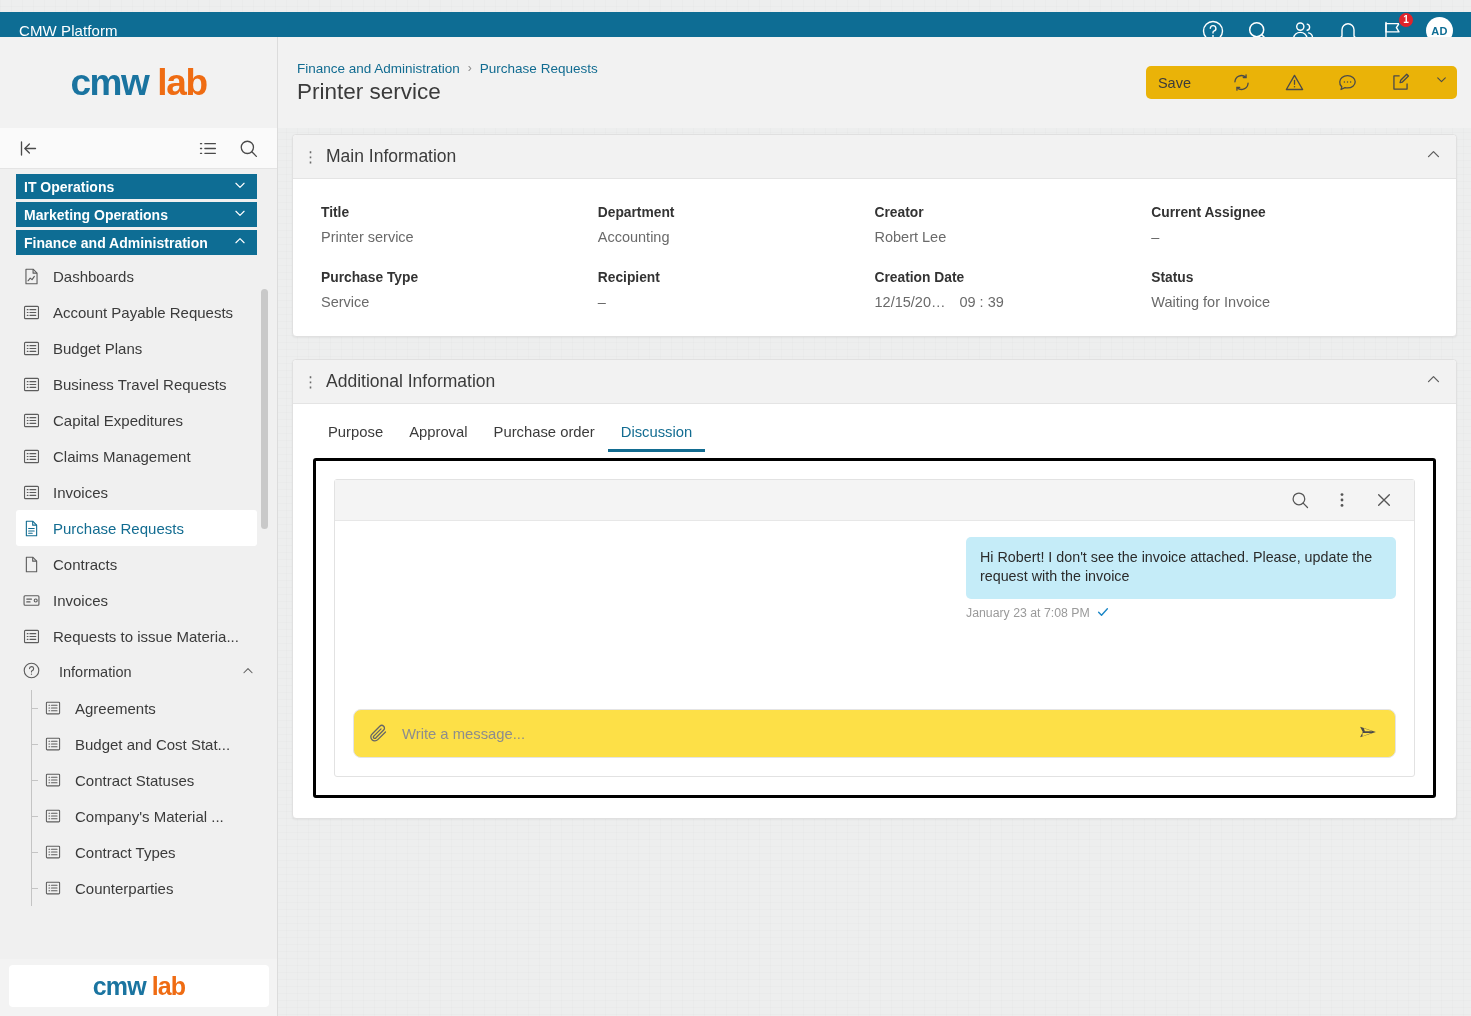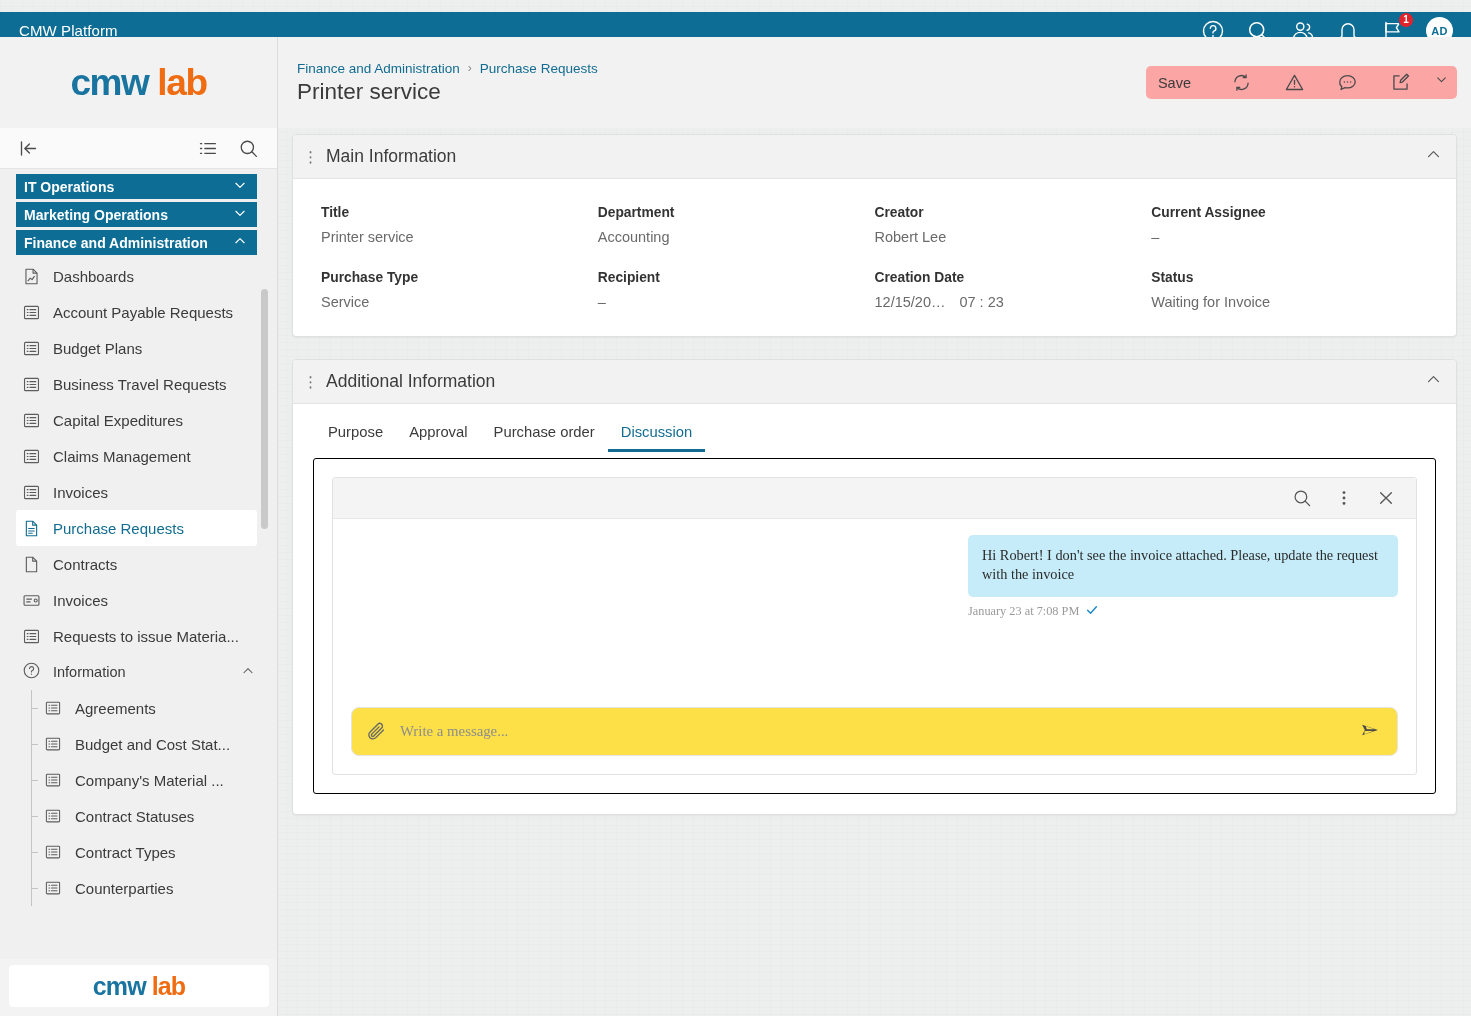--- a/index.html
+++ b/index.html
@@ -66,21 +66,21 @@
     flex: 1; display: flex; align-items: center;
     padding-left: 19px; padding-right: 14px;
   }
   .header-text { display: flex; flex-direction: column; gap: 3px; }
   .breadcrumb { display: flex; align-items: center; gap: 8px; font-size: 13.5px; }
   .breadcrumb a { color: #126c91; text-decoration: none; cursor: pointer; }
   .bc-sep { color: #8d8d8d; font-size: 12px; }
   .page-title { font-size: 22.5px; color: #3b3b3b; font-weight: normal; }
   .toolbar {
     margin-left: auto; display: flex; align-items: center;
-    background: #fca5a5; border-radius: 5px;
+    background: #eab308; border-radius: 5px;
     height: 33px; padding: 0 10px 0 4px; gap: 32px;
   }
   .save-btn {
     font-size: 14.5px; color: #3b3b3b; background: none; border: none;
     padding: 0 8px; cursor: pointer; font-family: inherit;
   }
   .tb-icon { width: 21px; height: 21px; cursor: pointer; display: block; }
   .tb-chev { width: 12px; margin-left: -8px; cursor: pointer; }
 
   
@@ -133,21 +133,21 @@
   .sb-item.nested::before {
     content: ""; position: absolute; left: 31px; top: 50%;
     width: 7px; height: 1px; background: #c4c4c4;
   }
   .nested-rail {
     position: absolute; left: 31px; width: 1px;
     background: #c4c4c4;
   }
   .sb-section {
     height: 36px; display: flex; align-items: center;
-    padding: 0 22px 0 22px; gap: 12px; cursor: pointer;
+    padding: 0 22px 0 22px; gap: 18px; cursor: pointer;
     font-size: 14.5px; color: #3b3b3b;
   }
   .sb-section .chev { margin-left: auto; }
   .sb-footer {
     position: absolute; bottom: 9px; left: 9px;
     width: 260px; height: 42px;
     background: #ffffff; border-radius: 4px;
     display: flex; align-items: center; justify-content: center;
   }
   .sb-footer .logo { font-size: 25px; letter-spacing: -.9px; }
@@ -190,24 +190,23 @@
   }
   .tab {
     font-size: 14.8px; color: #3b3b3b;
     padding: 8px 13px 9px 13px; cursor: pointer;
     border-bottom: 3px solid transparent;
   }
   .tab.active { color: #126c91; border-bottom-color: #126c91; }
 
   .tab-body { padding: 6px 20px 20px 20px; }
   .chat-outer {
-    border: 1px solid #000000; border-radius: 3px;
+    border: 3px solid #000000; border-radius: 3px;
     background: #ffffff;
     padding: 18px 18px 18px 18px;
-    font-family: Liberation Serif, serif;
   }
   .chat-box {
     border: 1px solid #e2e2e2; border-radius: 3px;
     display: flex; flex-direction: column;
     height: 298px;
   }
   .chat-top {
     height: 41px; background: #f4f4f4;
     border-bottom: 1px solid #e7e7e7;
     display: flex; align-items: center; justify-content: flex-end;
@@ -548,31 +547,31 @@
         <span class="sb-label">Budget and Cost Stat...</span>
       </div>
       <div class="sb-item nested">
         <span class="sb-icn">
           <svg viewBox="0 0 24 24" width="18" height="18" fill="none" stroke="#5c5c5c" stroke-width="1.4" stroke-linecap="round">
             <rect x="3.2" y="4.2" width="17.6" height="15.6" rx="1.2"></rect>
             <path d="M6.6 8.4h1M6.6 12h1M6.6 15.6h1"></path>
               <path d="M10 8.4h7.4M10 12h7.4M10 15.6h7.4"></path>
           </svg>
         </span>
-        <span class="sb-label">Company's Material ...</span>
+        <span class="sb-label">Contract Statuses</span>
       </div>
       <div class="sb-item nested">
         <span class="sb-icn">
           <svg viewBox="0 0 24 24" width="18" height="18" fill="none" stroke="#5c5c5c" stroke-width="1.4" stroke-linecap="round">
             <rect x="3.2" y="4.2" width="17.6" height="15.6" rx="1.2"></rect>
             <path d="M6.6 8.4h1M6.6 12h1M6.6 15.6h1"></path>
               <path d="M10 8.4h7.4M10 12h7.4M10 15.6h7.4"></path>
           </svg>
         </span>
-        <span class="sb-label">Contract Statuses</span>
+        <span class="sb-label">Company's Material ...</span>
       </div>
       <div class="sb-item nested">
         <span class="sb-icn">
           <svg viewBox="0 0 24 24" width="18" height="18" fill="none" stroke="#5c5c5c" stroke-width="1.4" stroke-linecap="round">
             <rect x="3.2" y="4.2" width="17.6" height="15.6" rx="1.2"></rect>
             <path d="M6.6 8.4h1M6.6 12h1M6.6 15.6h1"></path>
               <path d="M10 8.4h7.4M10 12h7.4M10 15.6h7.4"></path>
           </svg>
         </span>
         <span class="sb-label">Contract Types</span>
@@ -632,21 +631,21 @@
         <div class="field-value">Service</div>
       </div>
       <div>
         <div class="field-label">Recipient</div>
         <div class="field-value">–</div>
       </div>
       <div>
         <div class="field-label">Creation Date</div>
         <div class="field-value date">
           <span>12/15/20…</span>
-          <span>07 : 23</span>
+          <span>09 : 39</span>
         </div>
       </div>
       <div>
         <div class="field-label">Status</div>
         <div class="field-value">Waiting for Invoice</div>
       </div>
     </div>
   </div>
 
   <div class="card">

